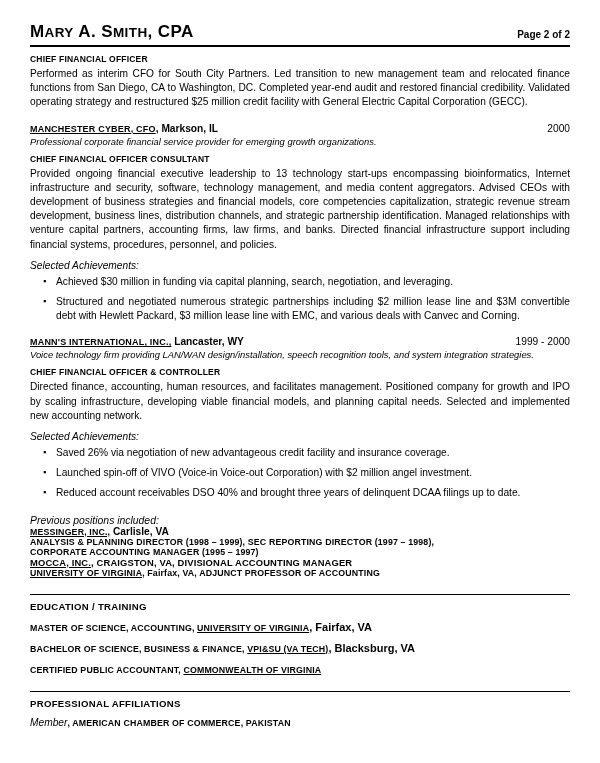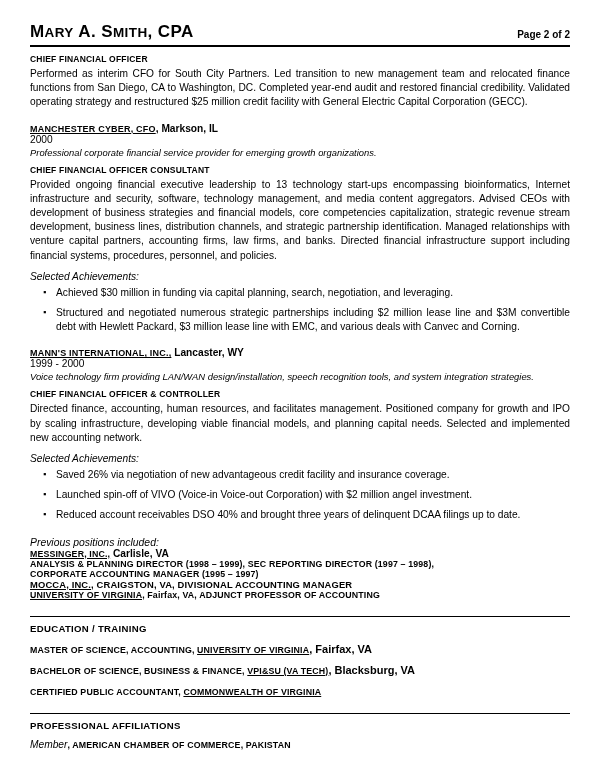--- a/index.html
+++ b/index.html
@@ -53,21 +53,20 @@
     font-size: 10.2px;
     line-height: 14.2px;
     text-align: justify;
     margin-top: 3px;
   }
   .company-row {
     display: flex;
     justify-content: space-between;
     align-items: baseline;
     margin-top: 13px;
-    flex-direction: column;
   }
   .company {
     font-size: 9px;
     font-weight: bold;
     letter-spacing: 0.2px;
   }
   .company u { text-decoration: underline; }
   .company .normal {
     font-weight: bold;
     font-size: 10.2px;

